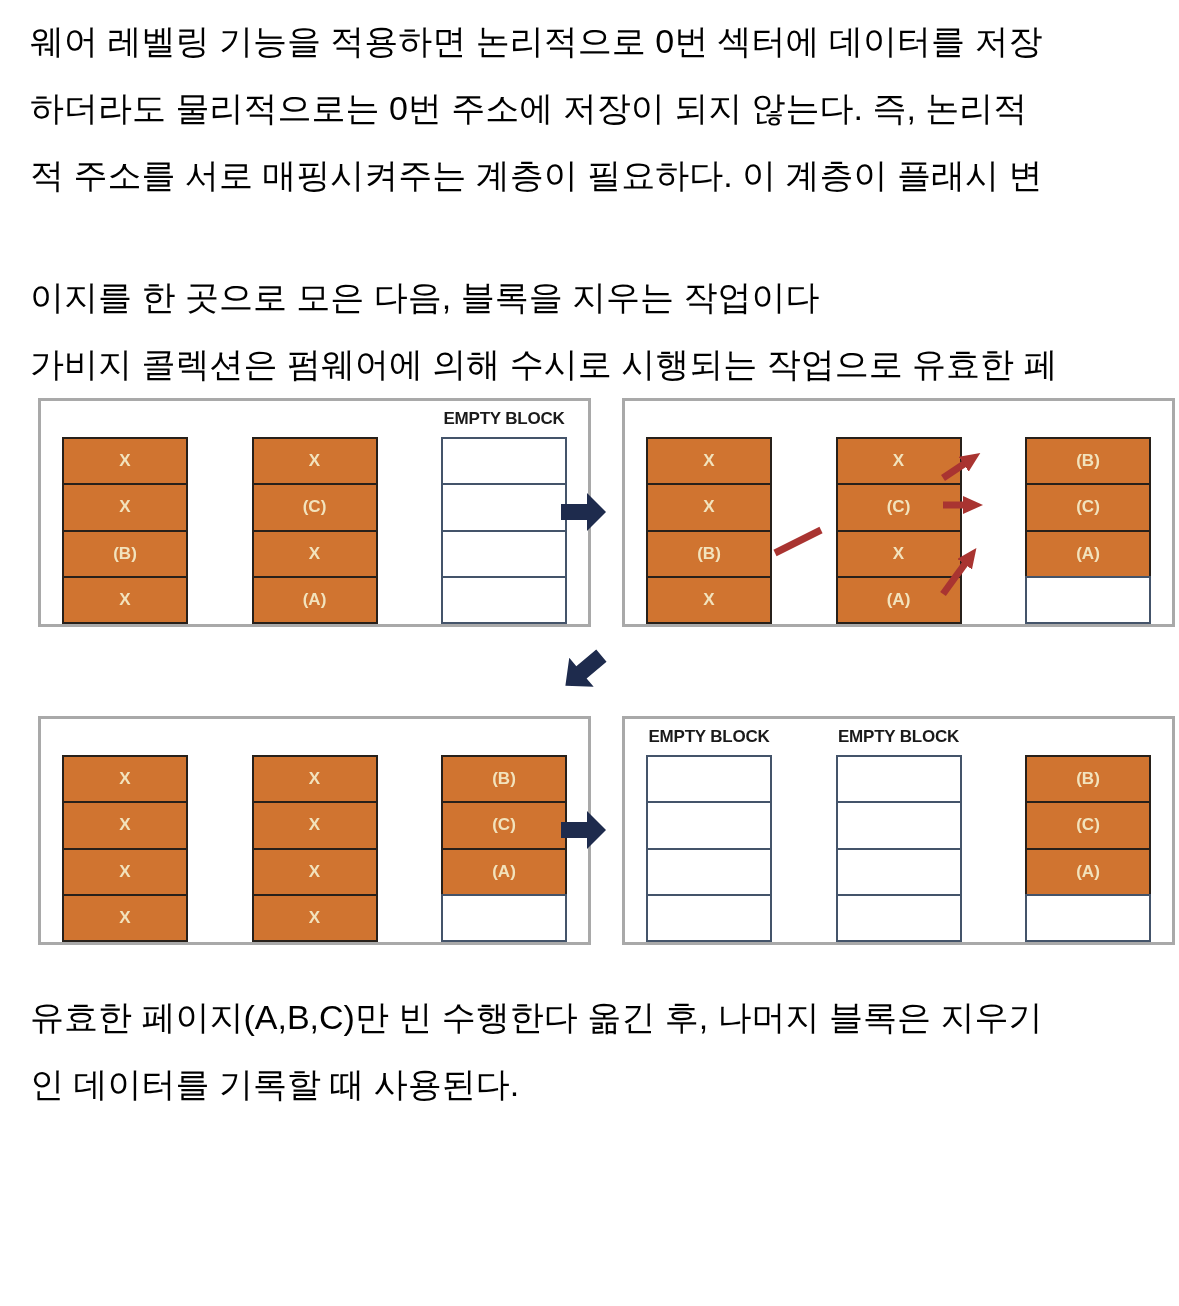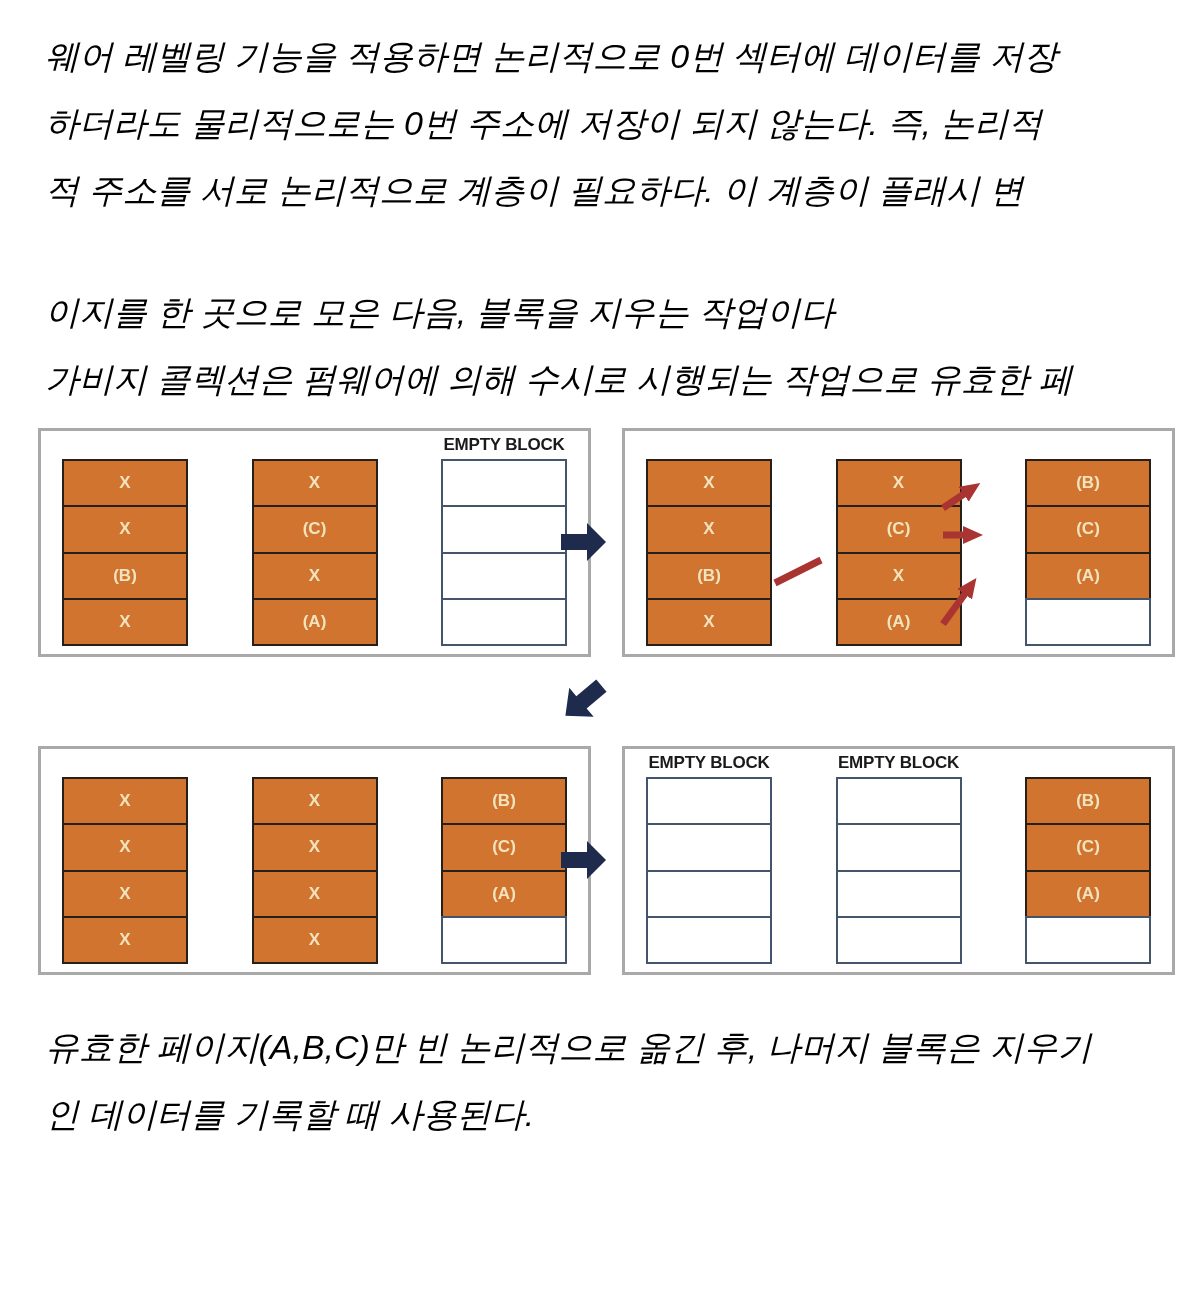--- a/index.html
+++ b/index.html
@@ -8,21 +8,21 @@
     height: 1306px;
     background: var(--page-bg, #ffffff);
     overflow: hidden;
     font-family: "Liberation Sans", "DejaVu Sans", sans-serif;
     color: var(--text, #000);
   }
   .content {
     padding: 8px 30px 0 30px;
     position: relative;
   }
-  .para { margin: 15px; font-style: italic; }
+  .para { margin: 0; }
   .para .line {
     display: block;
     font-size: 34px;
     line-height: 67px;
     letter-spacing: 0px;
     white-space: nowrap;
     color: var(--text, #000);
   }
   .para-2 { margin-top: 55px; }
   .para-3 { margin-top: 38px; }
@@ -45,21 +45,21 @@
     padding: 0 21px;
     box-sizing: content-box;
   }
   .panel-tl { left: 8px;   top: 0; }
   .panel-tr { left: 592px; top: 0; }
   .panel-bl { left: 8px;   top: 318px; }
   .panel-br { left: 592px; top: 318px; }
 
   .column { width: 126px; display: flex; flex-direction: column; }
   .col-label {
-    height: 28px;
+    height: 36px;
     display: flex;
     align-items: center;
     justify-content: center;
     font-size: 17px;
     font-weight: 700;
     letter-spacing: -0.2px;
     color: #1a1a1a;
     white-space: nowrap;
   }
   .cell-stack { height: 187px; display: flex; flex-direction: column; }
@@ -96,21 +96,21 @@
   .fa-right-2 { left: 531px; top: 412px; }
 </style>
 </head>
 <body>
 
 <div class="content">
 
   <p class="para para-1">
     <span class="line">웨어 레벨링 기능을 적용하면 논리적으로 0번 섹터에 데이터를 저장</span>
     <span class="line">하더라도 물리적으로는 0번 주소에 저장이 되지 않는다. 즉, 논리적</span>
-    <span class="line">적 주소를 서로 논리적으로 계층이 필요하다. 이 계층이 플래시 변</span>
+    <span class="line">적 주소를 서로 매핑시켜주는 계층이 필요하다. 이 계층이 플래시 변</span>
   </p>
 
   <p class="para para-2">
     <span class="line">이지를 한 곳으로 모은 다음, 블록을 지우는 작업이다</span>
     <span class="line">가비지 콜렉션은 펌웨어에 의해 수시로 시행되는 작업으로 유효한 페</span>
   </p>
 
   <div class="diagram">
 
     <div class="panel panel-tl" id="panel-0">
@@ -260,17 +260,17 @@
 
     <div class="flow-arrow fa-right-2">
       <svg width="46" height="40" viewBox="0 0 46 40">
         <polygon points="0,12 26,12 26,1 45,20 26,39 26,28 0,28" fill="#1e2b4d"></polygon>
       </svg>
     </div>
 
   </div>
 
   <p class="para para-3">
-    <span class="line">유효한 페이지(A,B,C)만 빈 논리적으로 옮긴 후, 나머지 블록은 지우기</span>
+    <span class="line">유효한 페이지(A,B,C)만 빈 수행한다 옮긴 후, 나머지 블록은 지우기</span>
     <span class="line">인 데이터를 기록할 때 사용된다.</span>
   </p>
 
 </div>
 
 </body></html>

